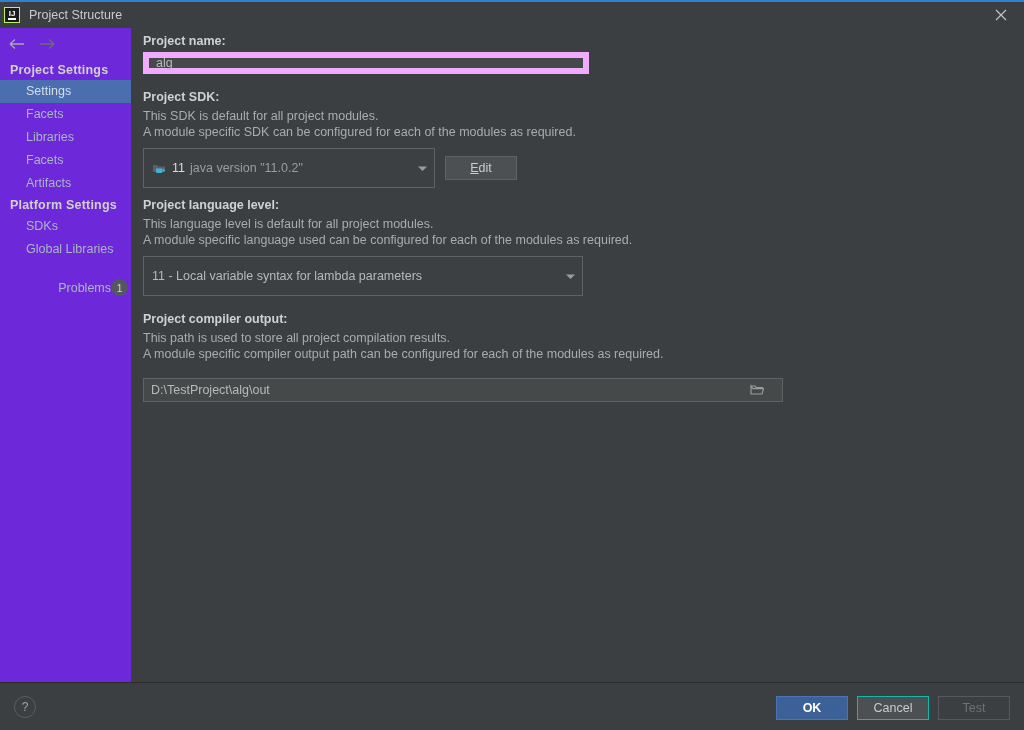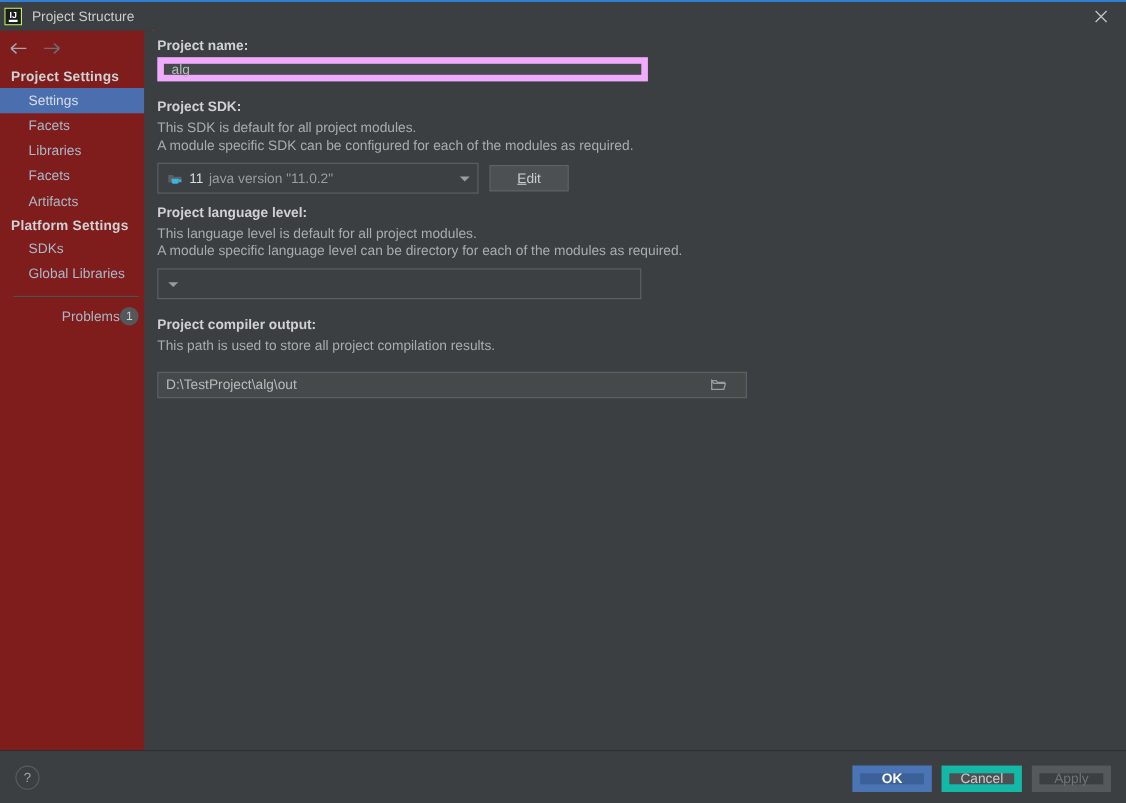--- a/index.html
+++ b/index.html
@@ -83,22 +83,22 @@
     justify-content: center;
   }
   .close-btn svg { display: block; }
 
   
   .sidebar {
     position: absolute;
     top: 28px; left: 0;
     width: 141px;
     height: 654px;
-    background: #7f1d1d;
-    border-right: 3px solid #f97316;
+    background: #6d28d9;
+    border-right: 1px solid #f97316;
     box-sizing: border-box;
   }
   .nav-arrows {
     height: 32px;
     display: flex;
     align-items: center;
     padding-left: 8px;
     gap: 14px;
   }
   .nav-arrows svg { display: block; }
@@ -186,21 +186,21 @@
     display: flex;
     align-items: center;
     padding-left: 7px;
     font-size: 12.5px;
     color: #b7babb;
   }
 
   .row { display: flex; align-items: center; }
 
   .combo {
-    height: 28px;
+    height: 40px;
     background: #3c4043;
     border: 1px solid #5e6366;
     box-sizing: border-box;
     display: flex;
     align-items: center;
     padding: 0 6px 0 8px;
     font-size: 12.5px;
     color: #b7babb;
   }
   .combo.sdk { width: 292px; }
@@ -221,21 +221,21 @@
     box-sizing: border-box;
     display: flex;
     align-items: center;
     justify-content: center;
     font-size: 12.5px;
     color: #cacccd;
   }
   .btn-edit .u { text-decoration: underline; }
 
   .path-field {
-    width: 536px;
+    width: 640px;
     height: 24px;
     background: #45494a;
     border: 1px solid #5e6366;
     box-sizing: border-box;
     display: flex;
     align-items: center;
     padding: 0 12px 0 7px;
     font-size: 12.5px;
     color: #b7babb;
   }
@@ -284,21 +284,21 @@
     gap: 9px;
   }
   .fbtn {
     height: 24px;
     min-width: 72px;
     display: flex;
     align-items: center;
     justify-content: center;
     font-size: 12.5px;
     box-sizing: border-box;
-    border: 7px solid #14b8a6;
+    border: 1px solid #14b8a6;
     background: #4c5052;
     color: #cacccd;
     padding: 0 10px;
   }
   .fbtn.primary {
     background: #3c6199;
     border-color: #4a74b4;
     color: #ffffff;
     font-weight: bold;
   }
@@ -397,51 +397,53 @@
     <div class="btn-edit">
       <span class="u">E</span>
         <span>dit</span>
     </div>
   </div>
 
   <div class="spacer-10"></div>
 
   <div class="section-title">Project language level:</div>
   <div class="desc">This language level is default for all project modules.</div>
-  <div class="desc">A module specific language level can be directory for each of the modules as required.</div>
+  <div class="desc">A module specific language used can be configured for each of the modules as required.</div>
 
   <div class="spacer-8"></div>
 
   <div class="combo lang">
+    <span class="combo-label">11 - Local variable syntax for lambda parameters</span>
     <span class="caret">
       <svg width="11" height="7" viewBox="0 0 11 7">
         <path d="M1 1.5 L5.5 6 L10 1.5 Z" fill="#9a9d9f"></path>
       </svg>
     </span>
   </div>
 
   <div class="spacer-16"></div>
 
   <div class="section-title">Project compiler output:</div>
   <div class="desc">This path is used to store all project compilation results.</div>
+  <div class="desc">A module specific compiler output path can be configured for each of the modules as required.</div>
 
   <div class="spacer-16"></div>
 
   <div class="path-field">
     <span class="path-text">D:\TestProject\alg\out</span>
     <span class="browse-btn">
       <svg width="14" height="12" viewBox="0 0 14 12">
         <path d="M1 2 h4 l1.2 1.6 H13" stroke="#9a9d9f" stroke-width="1.2" fill="none"></path>
         <path d="M1 2 V10 H12 L13.5 4.6 H3 Z" stroke="#9a9d9f" stroke-width="1.2" fill="none"></path>
       </svg>
     </span>
   </div>
 </div>
 
 <div class="footer-divider"></div>
 <div class="footer">
   <div class="help-btn">?</div>
   <div class="footer-buttons">
     <div class="fbtn primary">OK</div>
     <div class="fbtn">Cancel</div>
-    <div class="fbtn disabled">Apply</div>
+    <div class="fbtn disabled">Test</div>
   </div>
 </div>
 
 </body></html>

